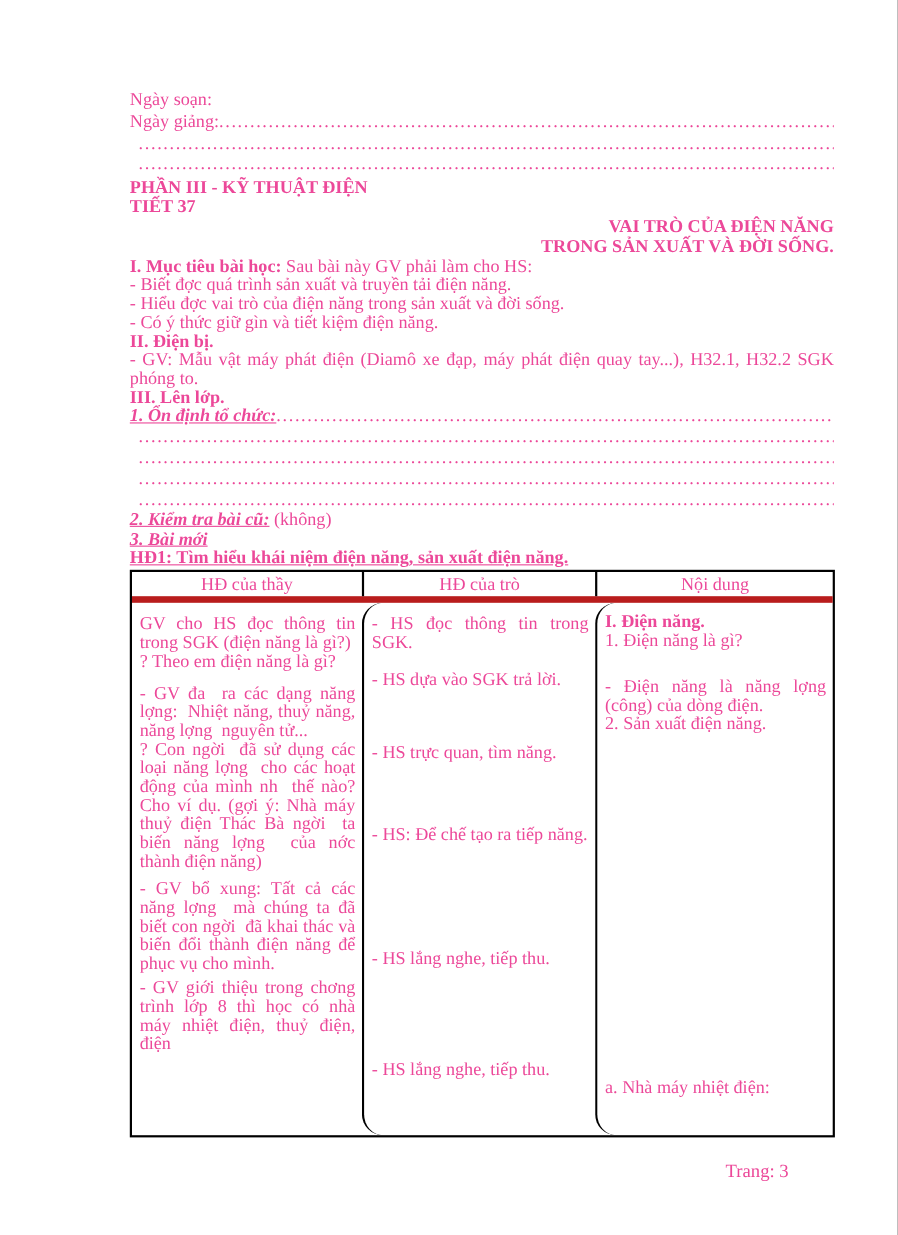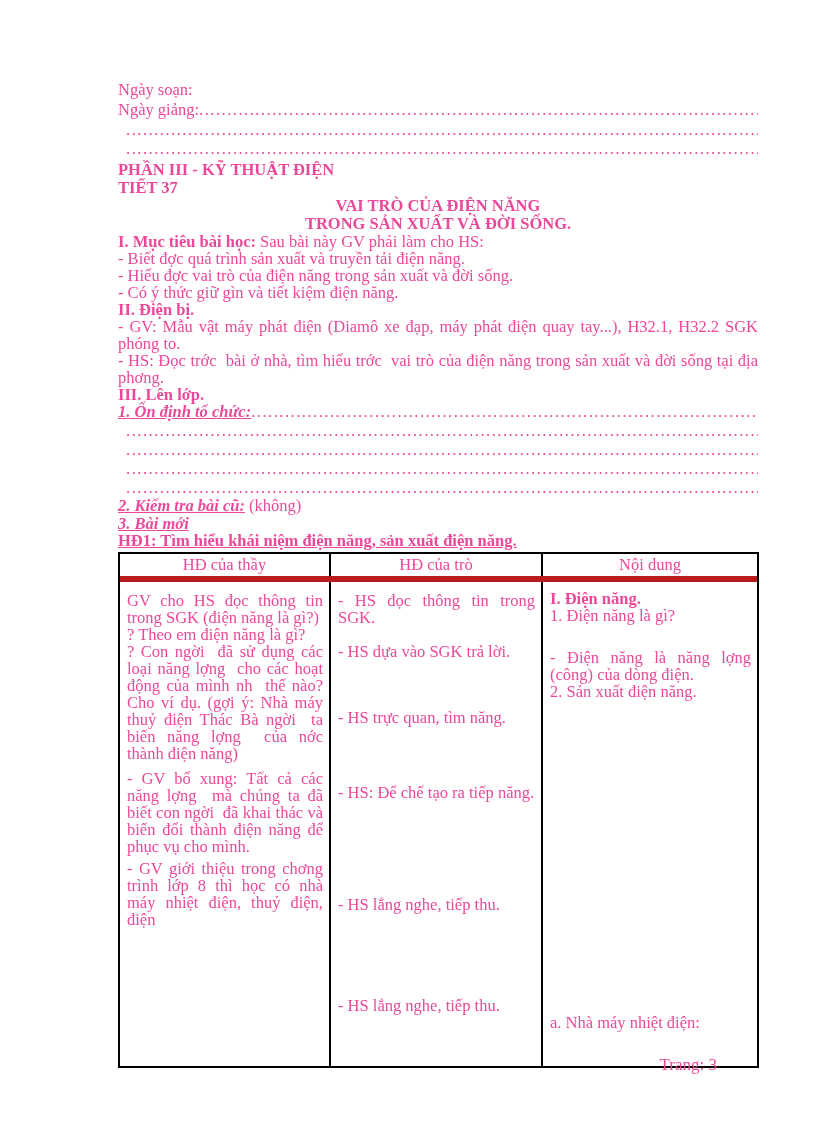--- a/index.html
+++ b/index.html
@@ -14,21 +14,21 @@
     line-height:17px;
     margin:0 auto;
     overflow:hidden;
   }
   .content {
     position:absolute; left:118px; top:80px; width:640px;
   }
   .b   { font-weight:700; }
   .biu { font-weight:700; font-style:italic; text-decoration:underline; }
   .bu  { font-weight:700; text-decoration:underline; }
-  .center { text-align:center; }
+  .center { text-align:right; }
   .just { text-align:justify; white-space:pre-wrap; }
 
   .line20 { height:20px; line-height:20px; }
   .line18 { height:18px; line-height:18px; }
   .line17 { height:17px; line-height:17px; }
 
   .dotfill { display:flex; }
   .dotfill .lbl { flex:0 0 auto; }
   .dotfill .dots { flex:1 1 auto; overflow:hidden; white-space:nowrap; letter-spacing:1.5px; }
   .dotline {
@@ -46,21 +46,21 @@
     display:grid;
     grid-template-columns:209px 212px 216px;
   }
   .thead { border-bottom:6px solid #b91c1c; }
   .th {
     height:22px; line-height:22px; text-align:center;
     overflow:hidden;
   }
   .th + .th, .td + .td { border-left:2px solid #000; }
   .tbody { height:484px; }
-  .td { padding:8px 6px 0 7px; overflow:hidden; }
+  .td { padding:8px 6px 0 7px; overflow:hidden;border-radius:19px; }
   .td p { text-align:justify; white-space:pre-wrap; }
 
   
   .c1-b1{margin-top:2px;} .c1-b2{margin-top:0;} .c1-b3{margin-top:12px;}
   .c1-b4{margin-top:0;}  .c1-b5{margin-top:8px;} .c1-b6{margin-top:5px;}
   .c2-b1{margin-top:2px;} .c2-b2{margin-top:17px;} .c2-b3{margin-top:49px;}
   .c2-b4{margin-top:58px;} .c2-b5{margin-top:95px;} .c2-b6{margin-top:84px;}
   .c3-b1{margin-top:0;}  .c3-b2{margin-top:0;} .c3-b3{margin-top:25px;}
   .c3-b4{margin-top:0;}  .c3-b5{margin-top:314px;}
 
@@ -95,21 +95,20 @@
 
     <div class="line17">
       <span class="b">I. Mục tiêu bài học:</span><span> Sau bài này GV phải làm cho HS:</span>
     </div>
     <div class="line17">- Biết đợc  quá trình sản xuất và truyền tải điện năng.</div>
     <div class="line17">- Hiểu đợc  vai trò của điện năng trong sản xuất và đời sống.</div>
     <div class="line17">- Có ý thức giữ gìn và tiết kiệm điện năng.</div>
 
     <div class="line17 b">II. Điện bị.</div>
     <div class="just">- GV: Mẫu vật máy phát điện (Diamô xe đạp, máy phát điện quay tay...), H32.1, H32.2 SGK phóng to.</div>
-    <div class="just">- HS: Đọc trớc  bài ở nhà, tìm hiểu trớc  vai trò của điện năng trong sản xuất và đời sống tại địa phơng.</div>
 
     <div class="line17 b">III. Lên lớp.</div>
 
     <div class="line18 dotfill">
       <span class="lbl biu">1. Ổn định tổ chức:</span>
       <span class="dots">......................................................................................................................................................................................</span>
     </div>
 
     <div class="dotline">......................................................................................................................................................................................</div>
     <div class="dotline">......................................................................................................................................................................................</div>
@@ -127,20 +126,21 @@
     <div class="lessontable">
       <div class="thead">
         <div class="th">HĐ của thầy</div>
         <div class="th">HĐ của trò</div>
         <div class="th">Nội dung</div>
       </div>
       <div class="tbody">
         <div class="td">
           <p class="c1-b1">GV cho HS đọc thông tin trong SGK (điện năng là gì?)</p>
           <p class="c1-b2">? Theo em điện năng là gì?</p>
+          <p class="c1-b3">- GV đa  ra các dạng năng lợng:  Nhiệt năng, thuỷ năng, năng lợng  nguyên tử...</p>
           <p class="c1-b4">? Con ngời  đã sử dụng các loại năng lợng  cho các hoạt động của mình nh  thế nào? Cho ví dụ. (gợi ý: Nhà máy thuỷ điện Thác Bà ngời  ta biến năng lợng  của nớc thành điện năng)</p>
           <p class="c1-b5">- GV bổ xung: Tất cả các năng lợng  mà chúng ta đã biết con ngời  đã khai thác và biến đổi thành điện năng để phục vụ cho mình.</p>
           <p class="c1-b6">- GV giới thiệu trong chơng  trình lớp 8 thì học có nhà máy nhiệt điện, thuỷ điện, điện</p>
         </div>
         <div class="td">
           <p class="c2-b1">- HS đọc thông tin trong SGK.</p>
           <p class="c2-b2">- HS dựa vào SGK trả lời.</p>
           <p class="c2-b3">- HS trực quan, tìm năng.</p>
           <p class="c2-b4">- HS: Để chế tạo ra tiếp năng.</p>
           <p class="c2-b5">- HS lắng nghe, tiếp thu.</p>

